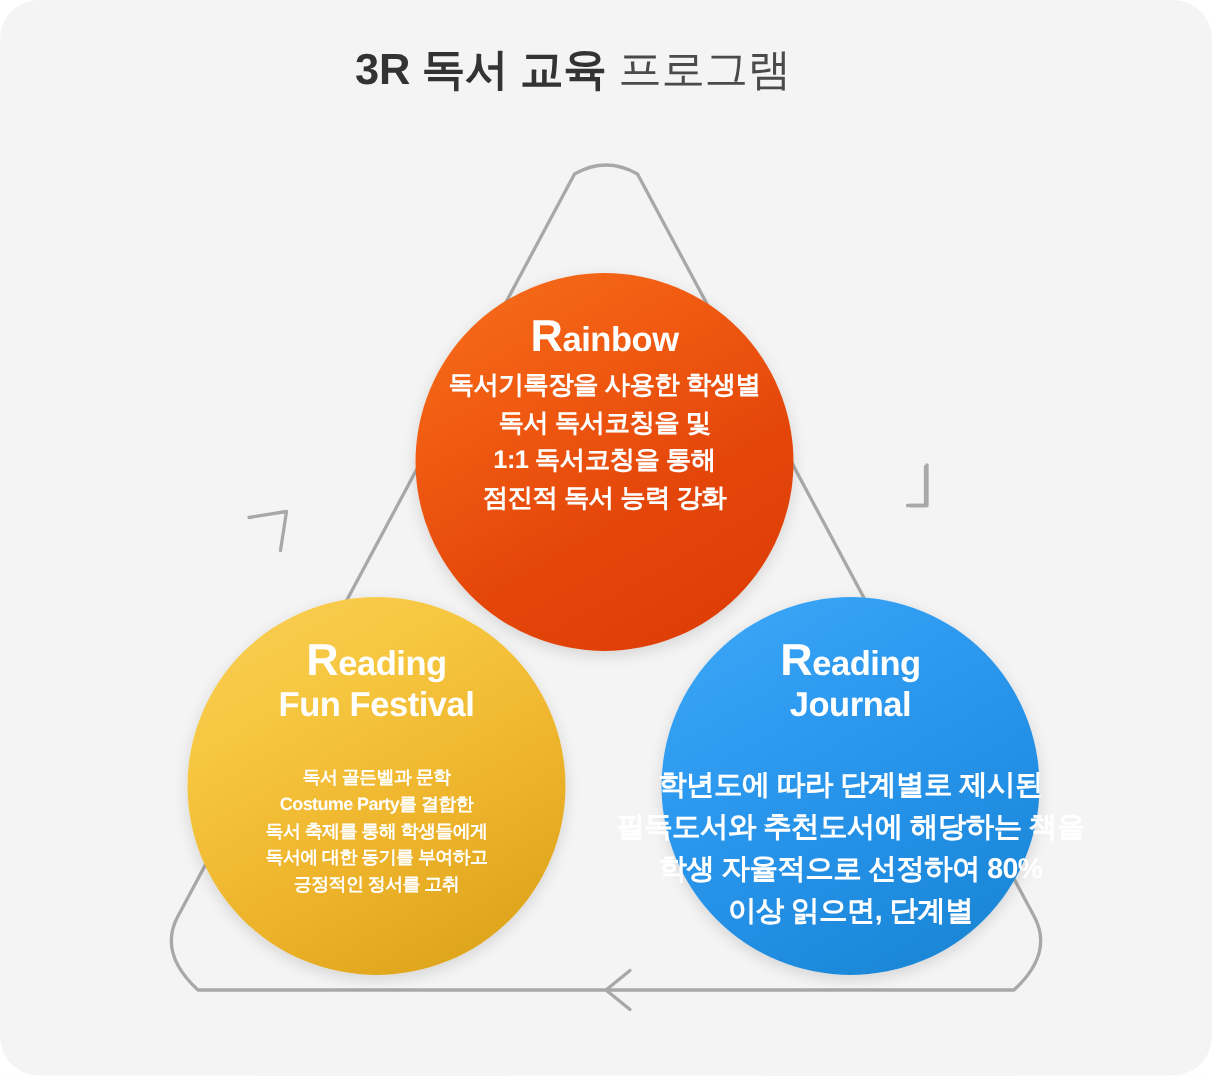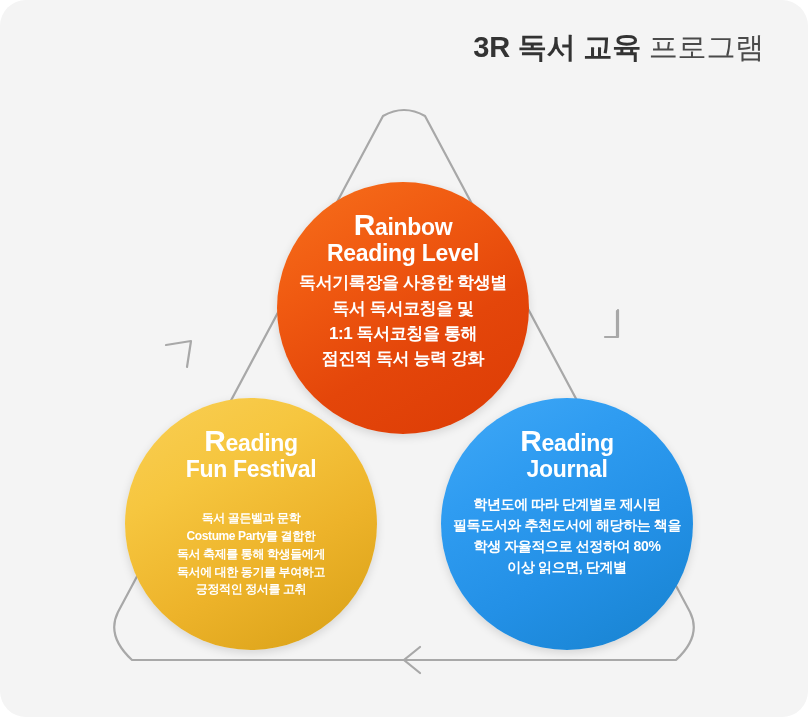--- a/index.html
+++ b/index.html
@@ -12,21 +12,21 @@
     position:relative;
     width:808px;height:717px;
     background:#f4f4f4;
     border-radius:26px;
     overflow:hidden;
   }
   
   #title{
     position:absolute;
     top:30px;left:0;width:764px;
-    text-align:right;
+    text-align:center;
     font-size:29px;
     line-height:34px;
     color:#3a3a3a;
     letter-spacing:-0.2px;
     white-space:nowrap;
   }
   #title .strong{font-weight:700;color:#333333;}
   #title .light{font-weight:400;color:#4a4a4a;}
 
   
@@ -88,21 +88,21 @@
   #node-festival .node-body{font-size:12px;margin-top:28px;}
 
   
   #node-journal{
     left:441px;top:398px;
     width:252px;height:252px;
     background:linear-gradient(150deg,#40A9F7 0%,#2F9CF1 30%,#2390E6 62%,#1782CE 100%);
     padding-top:28px;
   }
   #node-journal .node-title{font-size:23px;}
-  #node-journal .node-body{font-size:14px;margin-top:12px;}
+  #node-journal .node-body{font-size:19px;margin-top:28px;}
 </style>
 </head>
 <body>
 
 <div id="canvas">
 
   <div id="title">
     <span class="strong">3R 독서 교육 </span><span class="light">프로그램</span>
   </div>
 
@@ -128,21 +128,20 @@
     </g>
 
     <g stroke="#a8a8a8" stroke-width="2.2" fill="none" stroke-linecap="round">
       <path d="M 420 647 L 404 660 L 420 673"></path>
     </g>
   </svg>
 
   <div class="node" id="node-rainbow">
     <div class="node-title">
       <div><span class="cap">R</span><span>ainbow</span></div>
-      <div>Reading Level</div>
     </div>
     <div class="node-body">
       <div>독서기록장을 사용한 학생별</div>
       <div>독서 독서코칭을 및</div>
       <div>1:1 독서코칭을 통해</div>
       <div>점진적 독서 능력 강화</div>
     </div>
   </div>
 
   <div class="node" id="node-festival">

